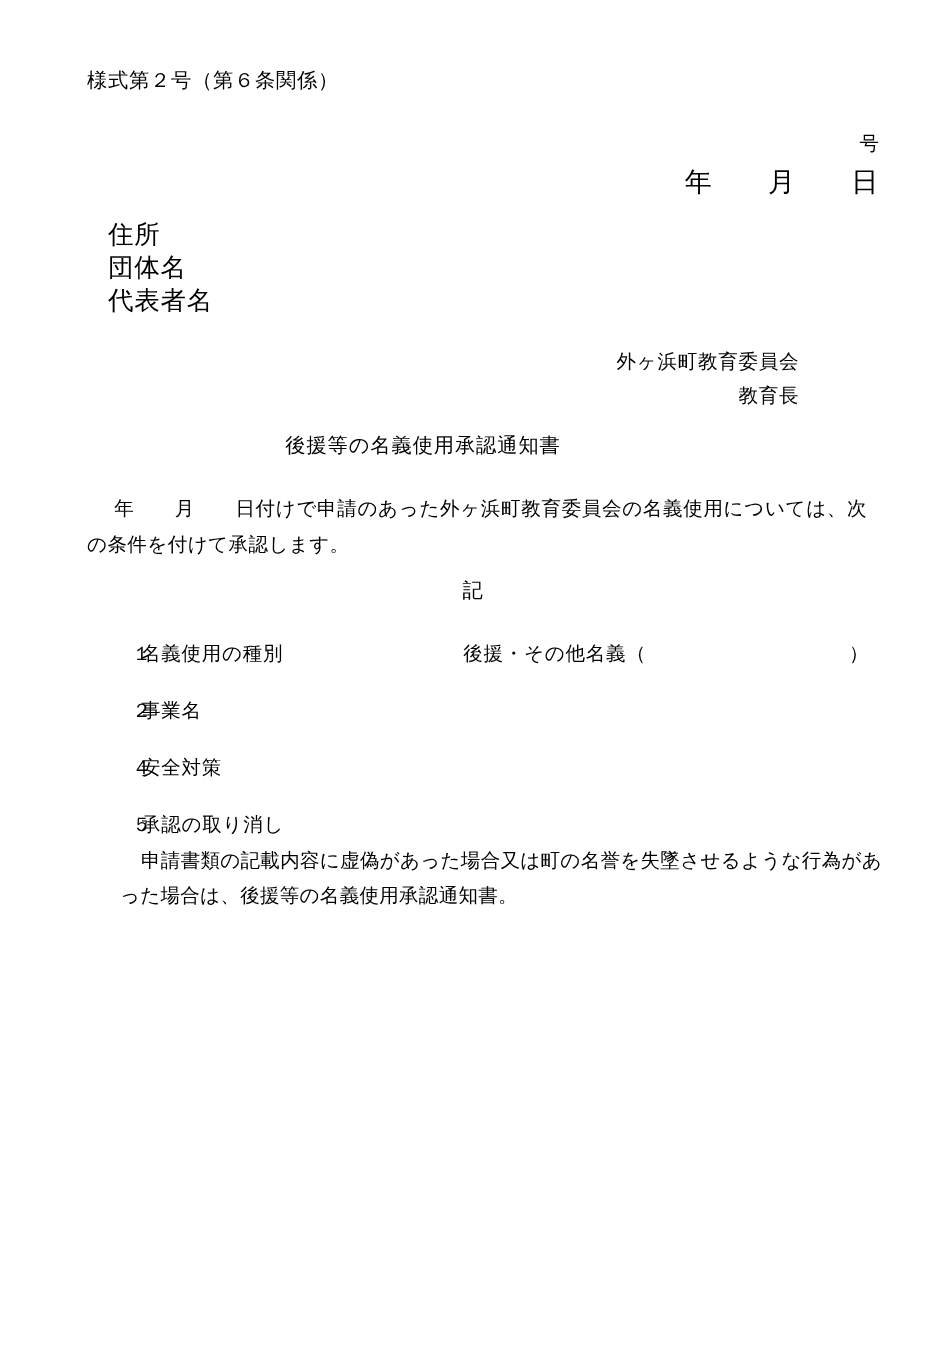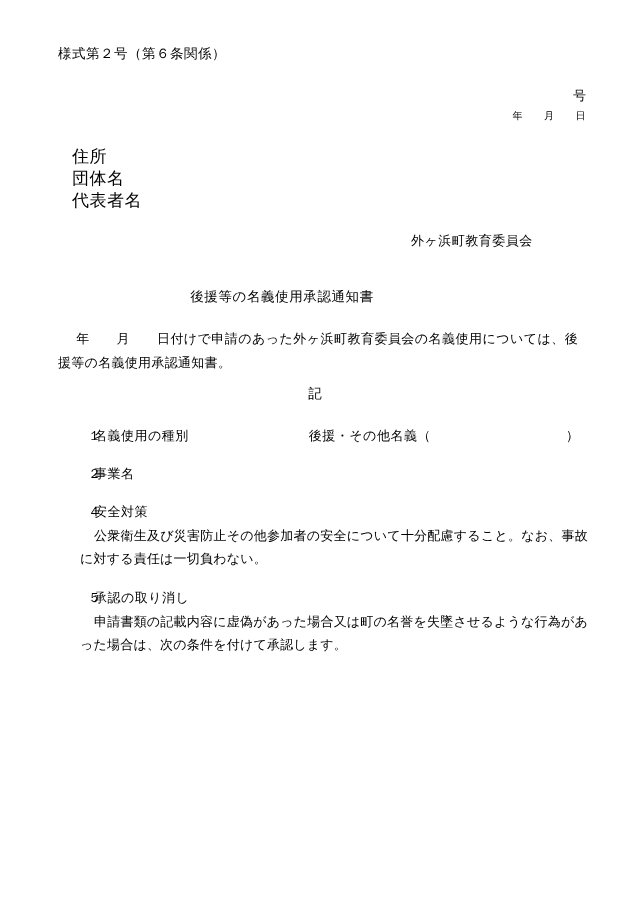--- a/index.html
+++ b/index.html
@@ -33,21 +33,21 @@
   .doc-number {
     position: absolute;
     right: 44px;
     top: 87px;
     font-size: 13px;
   }
   .doc-date {
     position: absolute;
     right: 44px;
     top: 109px;
-    font-size: 10px;
+    font-size: 18px;
     letter-spacing: 0.5px;
   }
   .addressee {
     position: absolute;
     left: 72px;
     top: 146px;
     font-size: 17px;
     line-height: 22px;
   }
   .addressee div {
@@ -142,44 +142,44 @@
   <div class="doc-date">年　　月　　日</div>
 
   <div class="addressee">
     <div>住所</div>
     <div>団体名</div>
     <div>代表者名</div>
   </div>
 
   <div class="issuer">
     <div>外ヶ浜町教育委員会</div>
+    <div>教育長</div>
   </div>
 
   <div class="doc-title">後援等の名義使用承認通知書</div>
 
-  <div class="body-para"><span class="indent"></span><span>年　　月　　日付けで申請のあった外ヶ浜町教育委員会の名義使用については、後援等の名義使用承認通知書。</span></div>
+  <div class="body-para"><span class="indent"></span><span>年　　月　　日付けで申請のあった外ヶ浜町教育委員会の名義使用については、次の条件を付けて承認します。</span></div>
 
   <div class="ki">記</div>
 
   <div class="items">
 
     <div class="item">
       <span class="item-head"><span class="item-num">１</span><span>名義使用の種別</span><span class="item-value">後援・その他名義（　　　　　　　　　　）</span></span>
     </div>
 
     <div class="item">
       <span class="item-head"><span class="item-num">２</span><span>事業名</span></span>
     </div>
 
 
     <div class="item item-4">
       <span class="item-head"><span class="item-num">４</span><span>安全対策</span></span>
-      <span class="item-body">公衆衛生及び災害防止その他参加者の安全について十分配慮すること。なお、事故に対する責任は一切負わない。</span>
     </div>
 
     <div class="item">
       <span class="item-head"><span class="item-num">５</span><span>承認の取り消し</span></span>
-      <span class="item-body">申請書類の記載内容に虚偽があった場合又は町の名誉を失墜させるような行為があった場合は、次の条件を付けて承認します。</span>
+      <span class="item-body">申請書類の記載内容に虚偽があった場合又は町の名誉を失墜させるような行為があった場合は、後援等の名義使用承認通知書。</span>
     </div>
 
   </div>
 
 </div>
 
 </body></html>

